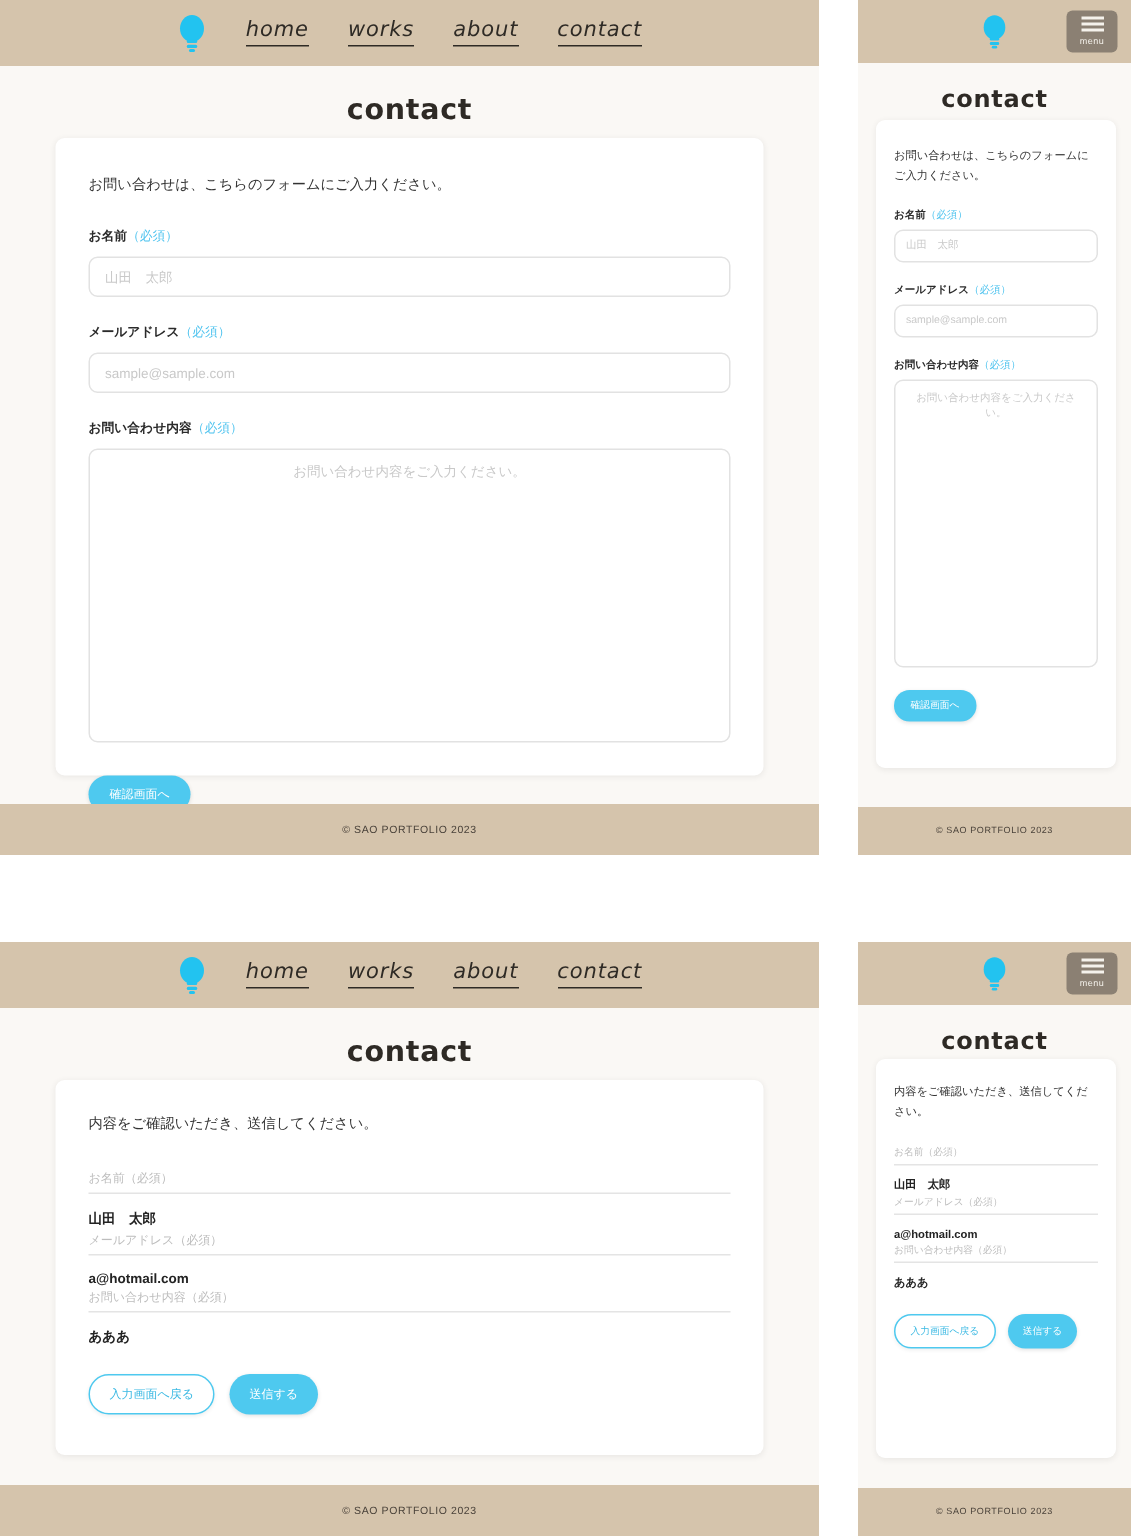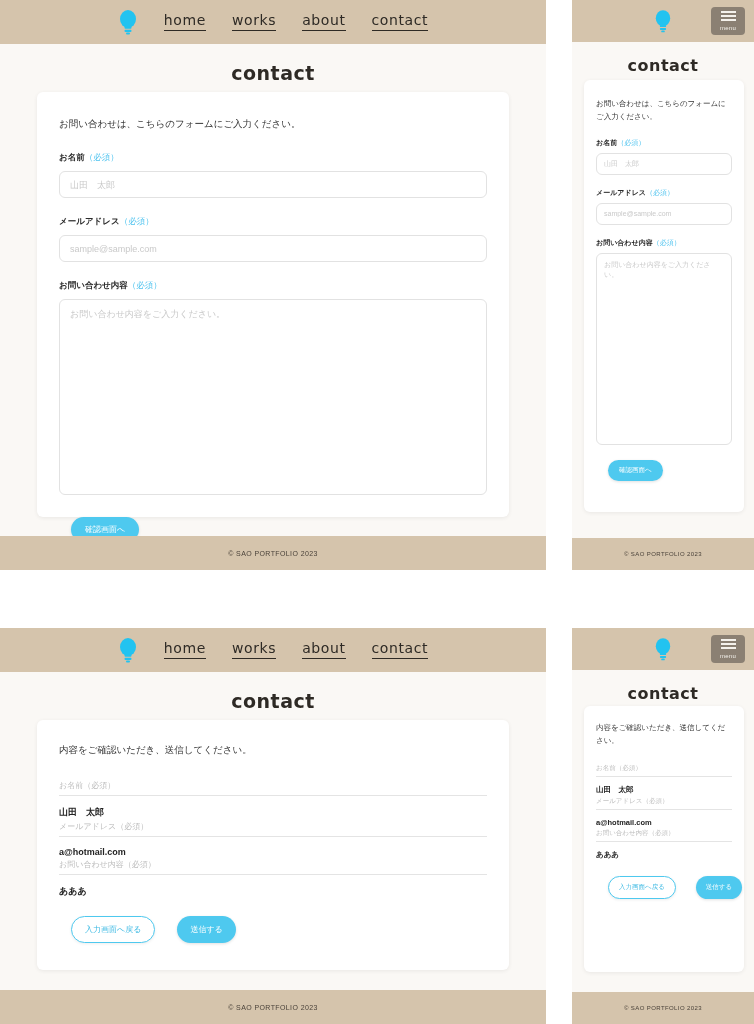--- a/index.html
+++ b/index.html
@@ -25,20 +25,21 @@
     width: 100%; gap: 26px;
   }
   .logo-bulb { display: block; }
   .nav { display: flex; align-items: center; gap: 26px; }
   .nav a {
     color: #2e2a25; text-decoration: none;
     font-size: 14px; letter-spacing: .6px;
     border-bottom: 1px solid #2e2a25;
     padding-bottom: 2px; line-height: 1.1;
     font-family: "DejaVu Sans", sans-serif;
+    font-style: italic;
   }
 
   
   .hamburger {
     position: absolute; right: 9px; top: 50%;
     transform: translateY(-50%);
     width: 34px; height: 28px; border-radius: 4px;
     background: #8b8073;
     display: flex; flex-direction: column;
     align-items: center; justify-content: center;
@@ -67,28 +68,28 @@
   .req { color: #4ec3ef; font-weight: normal; }
 
   .tinput {
     display: block; width: 100%;
     border: 1px solid #e2e2e2; border-radius: 6px;
     background: #fff; color: #222;
     font-family: "Liberation Sans", sans-serif;
     outline: none;
   }
   .tinput::placeholder { color: #c9c9c9; }
-  textarea.tinput { resize: none; }
+  textarea.tinput { resize: none; text-align: center; }
 
   .btn {
     display: inline-block; border: none; cursor: pointer;
     background: #4ec9ef; color: #fff; border-radius: 20px;
     font-family: "Liberation Sans", sans-serif;
     box-shadow: 0 1px 3px rgba(0,0,0,.12);
-    text-align: left; white-space: nowrap; margin-left: 12px;
+    text-align: left; white-space: nowrap;
   }
   .btn-outline {
     background: #fff; color: #3bb9e3;
     border: 1px solid #4ec9ef;
     box-shadow: 0 1px 3px rgba(0,0,0,.07);
   }
 
   
   .crow { border-bottom: 1px solid #e4e4e4; }
   .clabel { color: #bdbdbd; }

